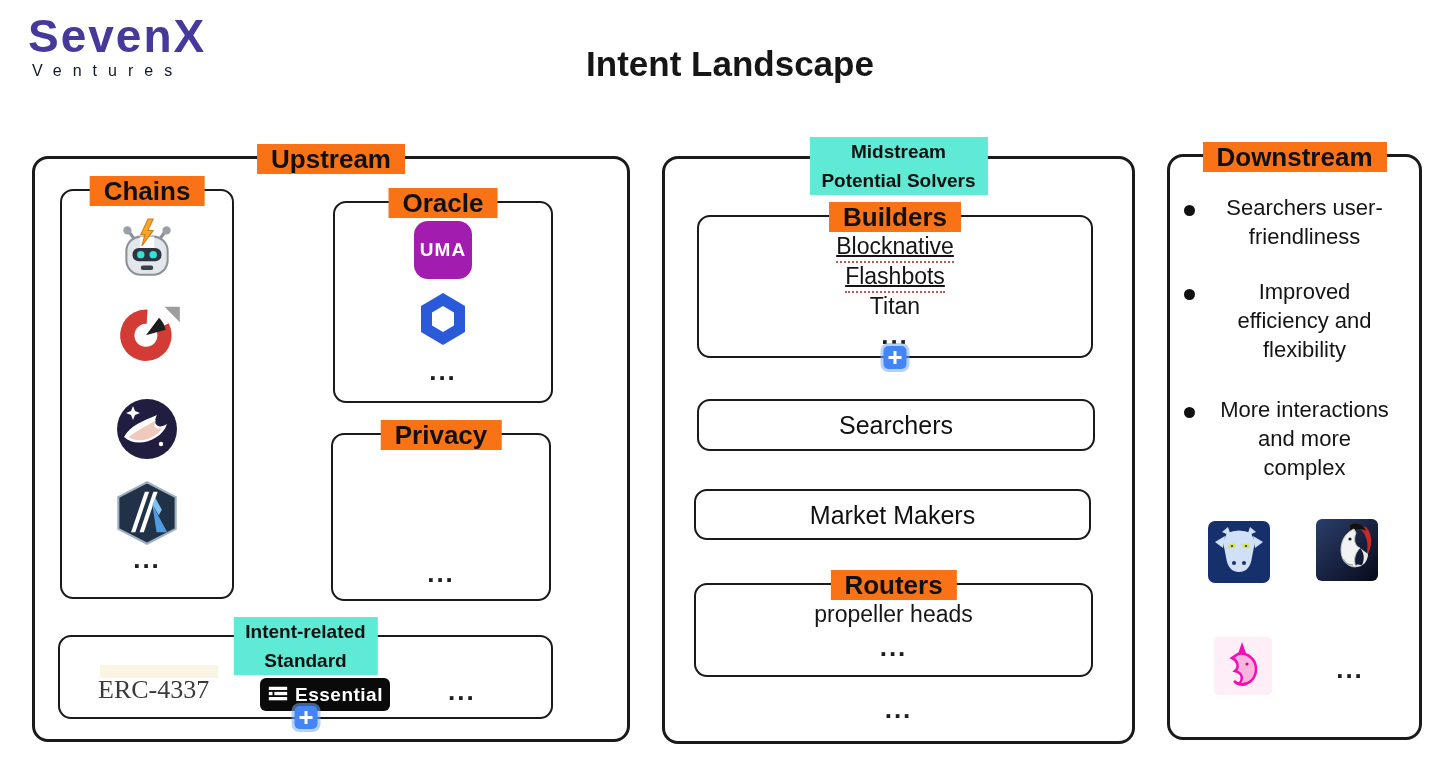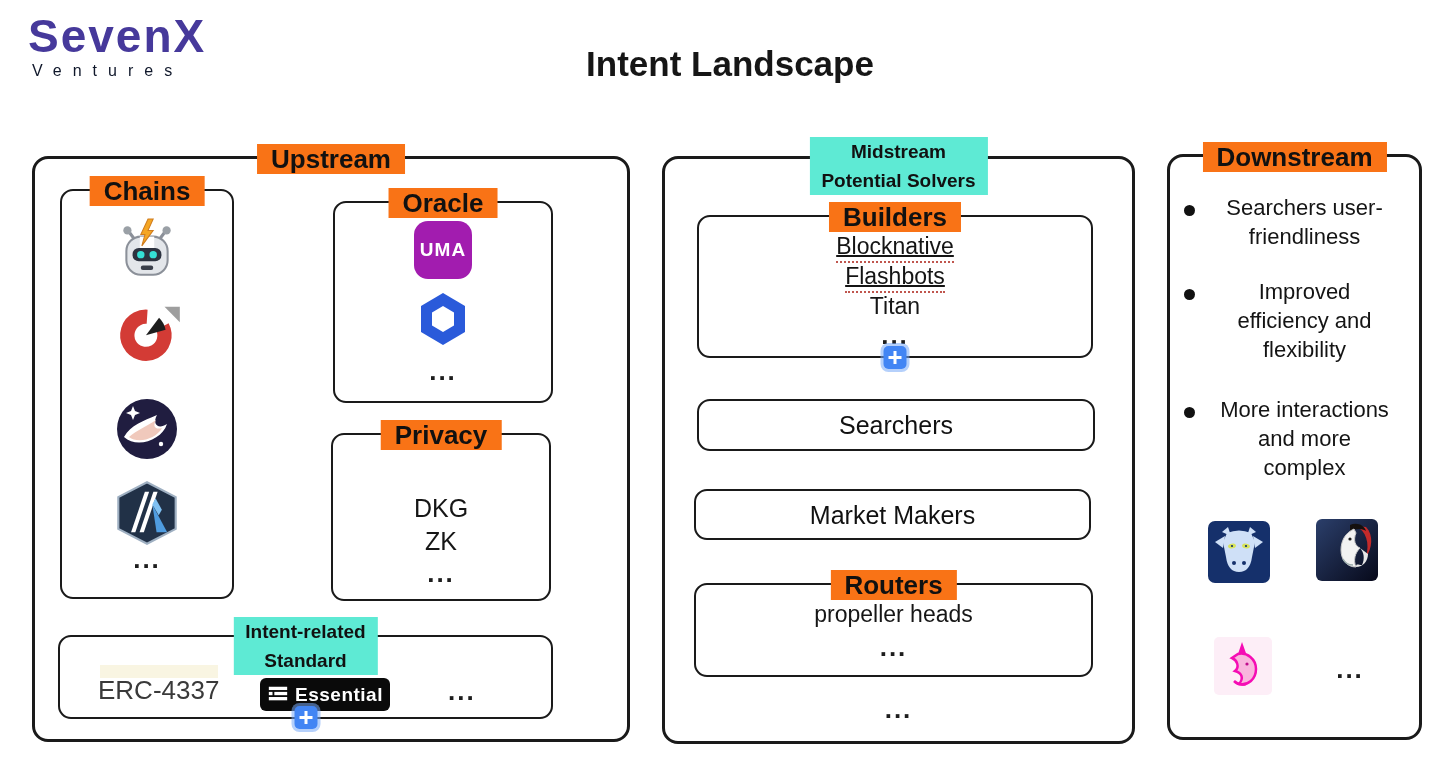--- a/index.html
+++ b/index.html
@@ -31,21 +31,21 @@
   .doc-link .lbl{text-decoration:underline;text-decoration-thickness:1.5px;color:#141414;}
   
   .plus-btn{position:absolute;left:50%;transform:translateX(-50%);width:23px;height:23px;
     background:#4285f4;border-radius:5px;box-shadow:0 0 0 3px rgba(120,170,248,.55);cursor:pointer;}
   .plus-btn::before,.plus-btn::after{content:"";position:absolute;background:#fff;}
   .plus-btn::before{left:5px;right:5px;top:10px;height:3px;}
   .plus-btn::after{top:5px;bottom:5px;left:10px;width:3px;}
   
   .erc-wrap{position:absolute;left:38px;top:38px;}
   .erc-hl{position:absolute;left:2px;top:-10px;width:118px;height:13px;background:#f7f2d8;opacity:.75;}
-  .erc-text{position:relative;font-size:26px;color:#3a3a3a;}
+  .erc-text{position:relative;font-size:26px;color:#3a3a3a;font-family:Liberation Serif, serif;}
   
   .essential{position:absolute;left:200px;top:41px;width:130px;height:33px;background:#0a0a0a;
     border-radius:6px;display:flex;align-items:center;justify-content:center;gap:6px;}
   .essential .e-label{color:#fff;font-size:19px;font-weight:bold;letter-spacing:.5px;}
   
   .dbullet{position:absolute;left:14px;width:11px;height:11px;border-radius:50%;background:#111;}
   .dtext{position:absolute;left:26px;right:6px;text-align:center;font-size:22px;line-height:29px;
     color:#141414;white-space:pre-line;}
   .dsicon{position:absolute;border-radius:8px;}
 </style>
@@ -124,22 +124,20 @@
         <svg width="60" height="60" viewBox="0 0 60 60">
           <polygon points="30,4 52,17 52,43 30,56 8,43 8,17" fill="#2a5ada"></polygon>
           <polygon points="30,17 41,23.5 41,36.5 30,43 19,36.5 19,23.5" fill="#ffffff"></polygon>
         </svg>
       </div>
       <div class="center-text ellipsis" style="top:158px;">...</div>
     </div>
 
     <div class="box inner" style="left:296px;top:274px;width:220px;height:168px;">
       <div class="box-label">Privacy</div>
-      <div class="center-text item-text" style="top:59px;font-size:25px;">DKG</div>
-      <div class="center-text item-text" style="top:92px;font-size:25px;">ZK</div>
       <div class="center-text ellipsis" style="top:128px;">...</div>
     </div>
 
     <div class="box inner" style="left:23px;top:476px;width:495px;height:84px;">
       <div class="box-label-2" style="top:-28px;">Intent-related
 Standard</div>
       <div class="erc-wrap">
         <div class="erc-hl"></div>
         <div class="erc-text">ERC-4337</div>
       </div>

